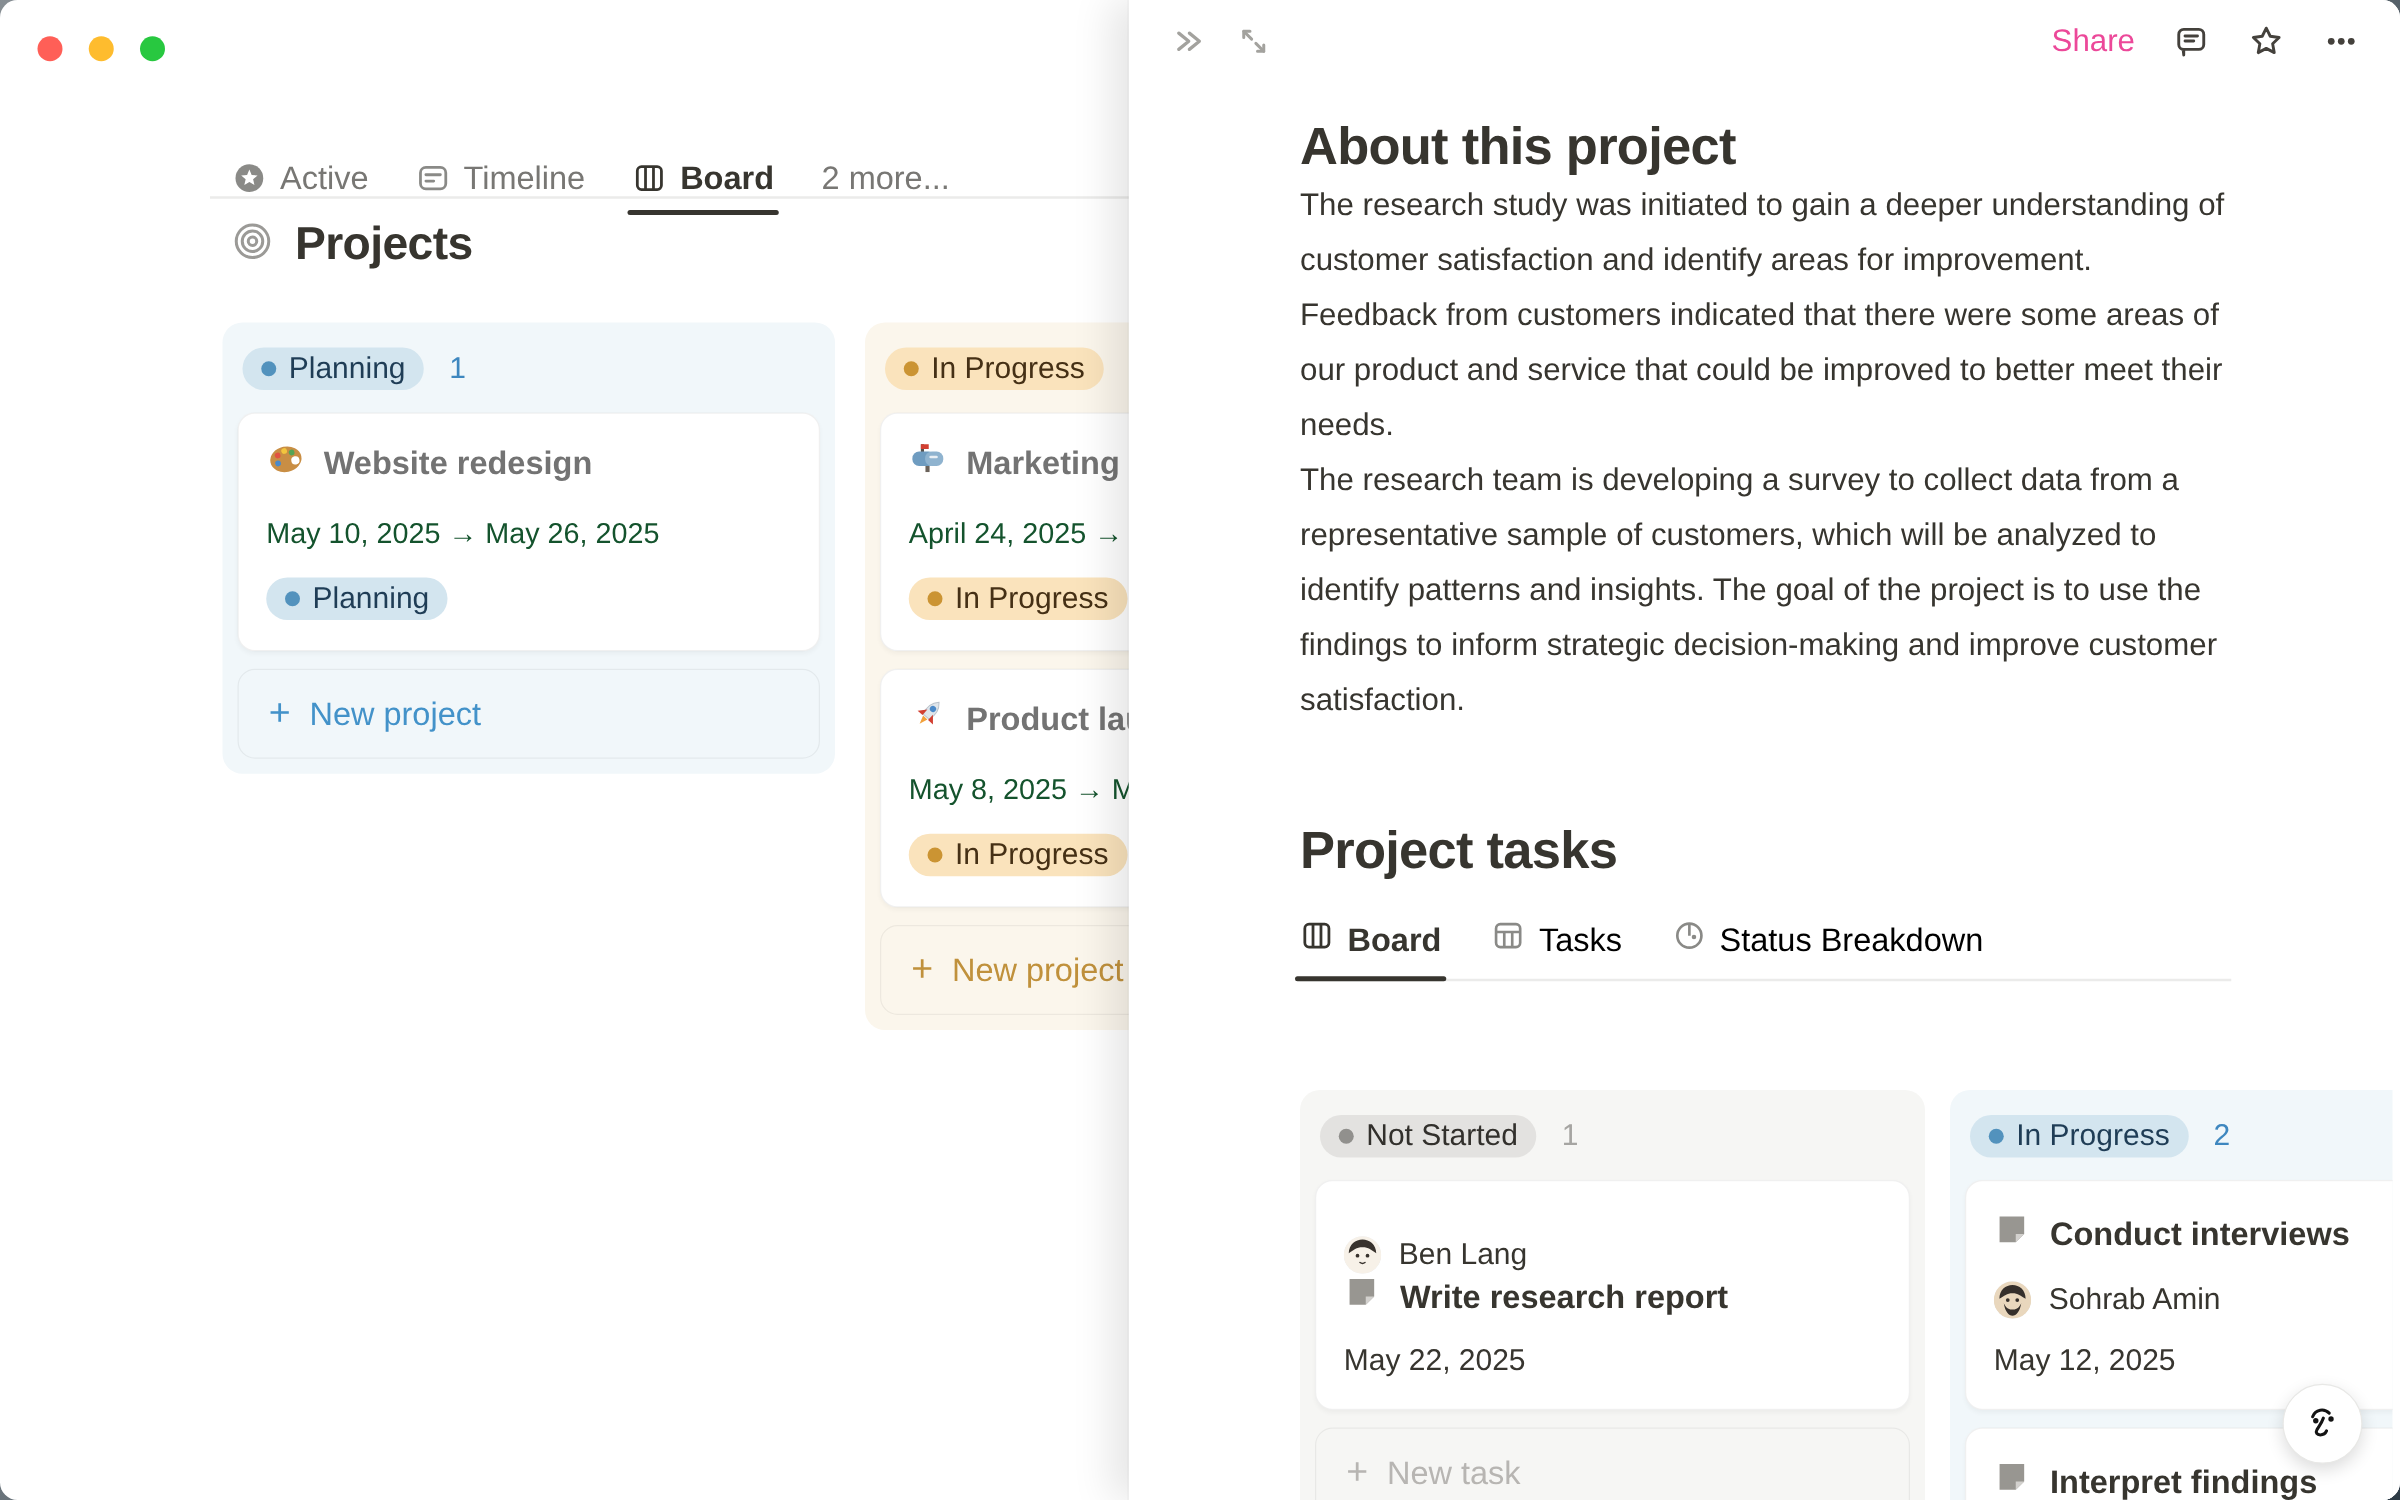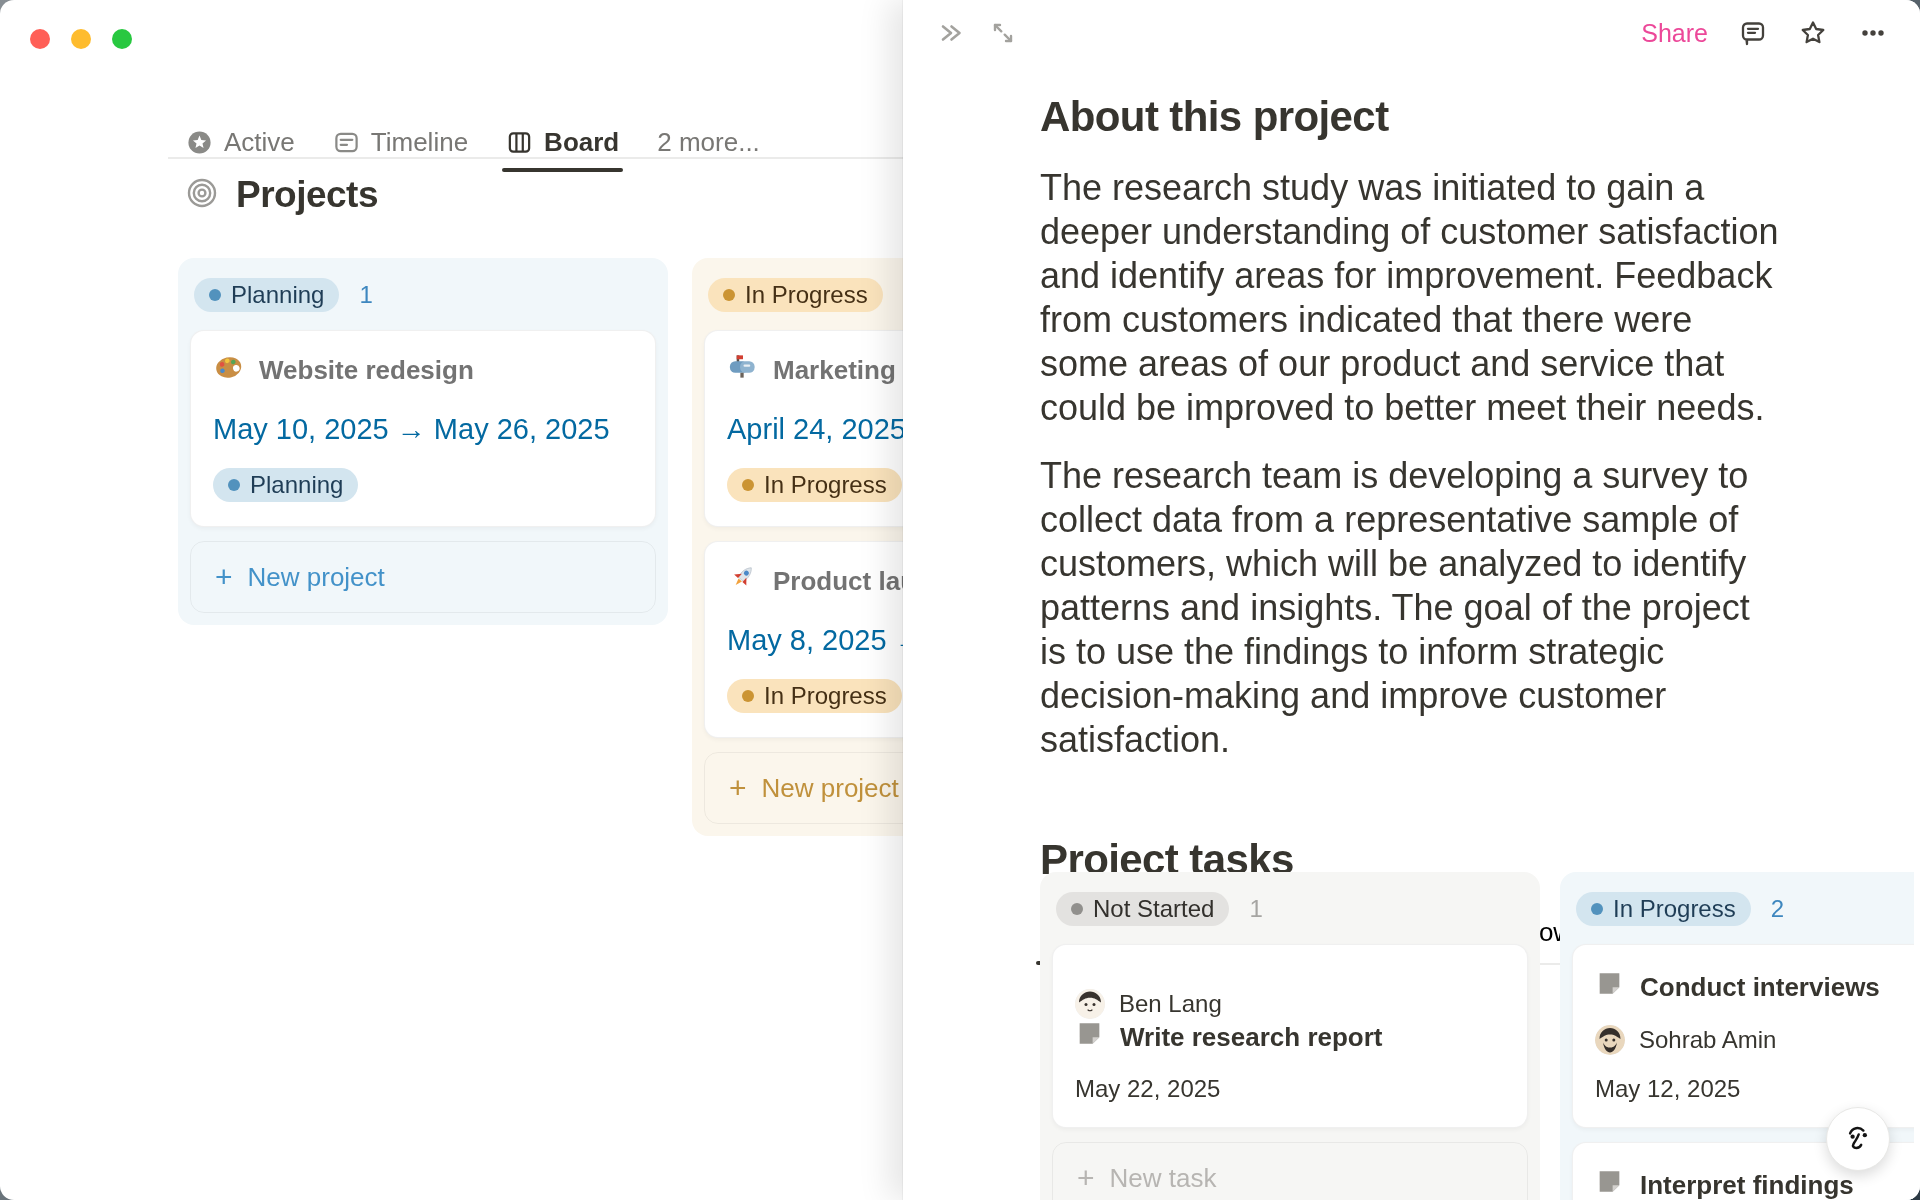--- a/index.html
+++ b/index.html
@@ -32,37 +32,37 @@
   .colhead { display:flex; align-items:center; gap:20px; padding:8px 6px 4px 4px; }
   .pill { display:inline-flex; align-items:center; gap:10px; height:34px; padding:0 15px; border-radius:17px; font-size:24px; font-weight:500; white-space:nowrap; }
   .pill .dot { width:12px; height:12px; border-radius:50%; }
   .pill.bluep  { background:#d3e5ef; color:#1f3d56; } .pill.bluep .dot { background:#5292bd; }
   .pill.amberp { background:#fae3bc; color:#453015; } .pill.amberp .dot { background:#cb9433; }
   .pill.grayp  { background:#e3e2e0; color:#32302c; } .pill.grayp .dot { background:#91908d; }
   .count { font-size:24px; font-weight:500; }
   .count.bluec { color:#3e87bf; } .count.grayc { color:#a6a5a2; }
   .card { background:#fff; border:1px solid rgba(0,0,0,0.06); border-radius:14px; padding:20px 22px 24px 22px; box-shadow:0 2px 4px rgba(0,0,0,0.04); }
   .cardtitle { display:flex; align-items:center; gap:15px; font-size:26px; font-weight:600; color:#737373; white-space:nowrap; }
-  .carddate { margin-top:24px; font-size:29px; color:#0369a1; white-space:nowrap; }
+  .carddate { margin-top:24px; font-size:23px; color:#14532d; white-space:nowrap; }
   .cardpill { margin-top:22px; }
   .newbtn { border:1px solid rgba(0,0,0,0.055); border-radius:14px; height:72px; flex:none; display:flex; align-items:center; gap:15px; padding:0 24px; font-size:26px; font-weight:500; cursor:pointer; }
   .newbtn.bluel  { color:#4392c9; }
   .newbtn.amberl { color:#c0913c; }
   .newbtn.grayl  { color:#b7b5b2; }
   .plus { font-size:30px; font-weight:400; line-height:1; }
   
   #peek { position:absolute; left:903px; top:0; bottom:0; right:0; background:#fff; box-shadow:-14px 0 30px rgba(0,0,0,0.10), -1px 0 0 rgba(0,0,0,0.04); z-index:5; }
   .peektoolbar { position:absolute; top:0; left:0; right:0; height:66px; display:flex; align-items:center; padding:0 32px 0 34px; }
   .ptleft { display:flex; align-items:center; gap:24px; }
   .ptright { margin-left:auto; display:flex; align-items:center; gap:30px; }
   .sharebtn { font-size:25px; color:#ec4899; cursor:pointer; }
   .iconbtn { display:flex; align-items:center; cursor:pointer; }
   .peekcontent { position:absolute; left:137px; top:66px; width:745px; }
   .h2 { font-size:42px; font-weight:700; letter-spacing:-0.6px; line-height:50px; margin-top:26px; }
-  .para { margin-top:24px; font-size:36px; line-height:44px; color:#37352f; }
+  .para { font-size:25px; line-height:44px; color:#37352f; }
   .h2.second { margin-top:73px; }
   .vtabs { margin-top:30px; display:flex; align-items:center; gap:40px; border-bottom:2px solid #ebebea; padding-bottom:14px; }
   .vtab { display:flex; align-items:center; gap:11px; font-size:26px; color:#000000; cursor:default; }
   .vtab.active { color:#37352f; font-weight:700; position:relative; }
   .vtab.active::after { content:""; position:absolute; left:-4px; right:-4px; bottom:-16px; height:4px; background:#37352f; border-radius:2px; }
   .peekboard { position:absolute; left:137px; top:872px; width:874px; overflow:hidden; display:flex; gap:20px; }
   .peekboard .col { flex:none; width:500px; }
   .tcard { background:#fff; border:1px solid rgba(0,0,0,0.06); border-radius:14px; padding:24px 22px; box-shadow:0 2px 4px rgba(0,0,0,0.04); }
   .trow { display:flex; align-items:center; gap:14px; margin-top:20px; font-size:24px; color:#37352f; }
   .trow.first { margin-top:0; gap:16px; font-size:26px; font-weight:600; }

